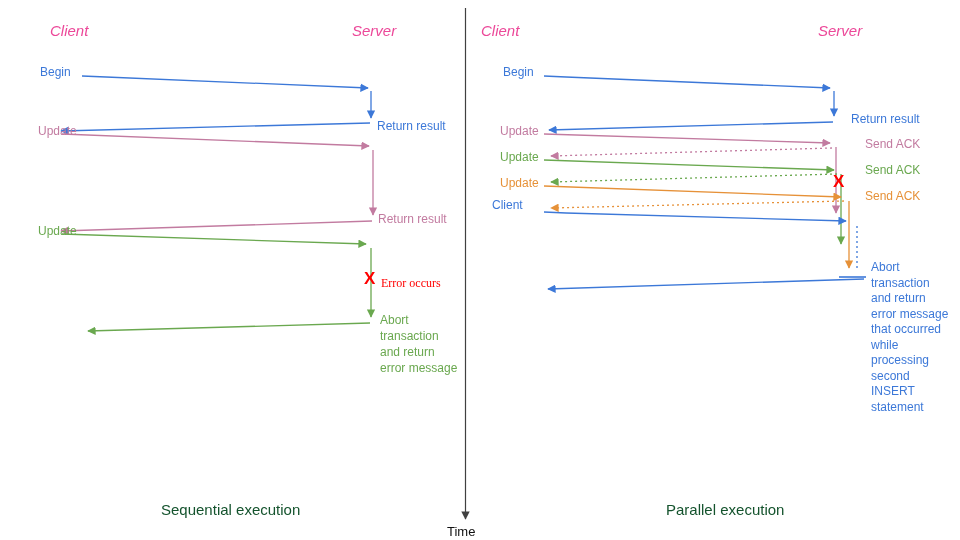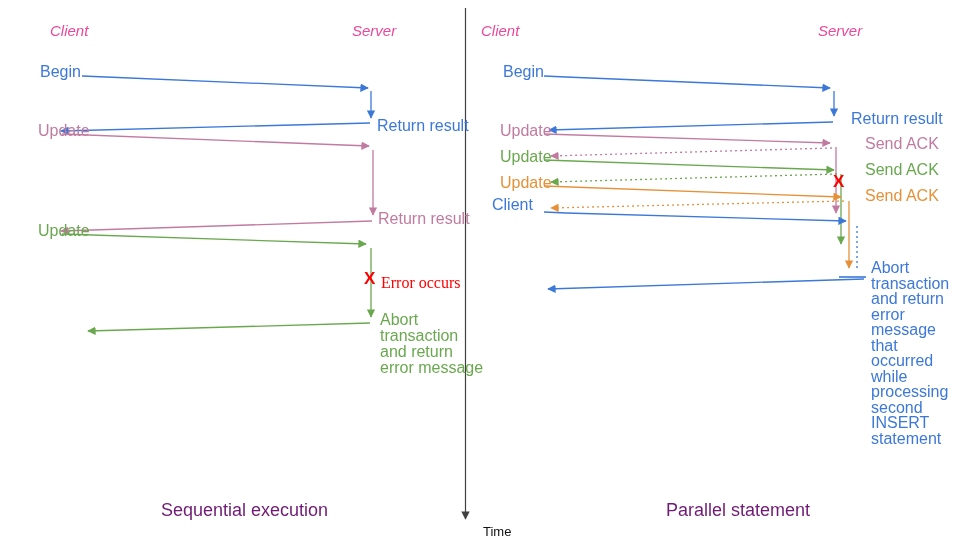--- a/index.html
+++ b/index.html
@@ -1,31 +1,31 @@
 <!DOCTYPE html>
 <html><head>
 <meta charset="utf-8">
 <style>
   html,body{margin:0;padding:0;background:#ffffff;width:960px;height:540px;overflow:hidden;
     font-family:"Liberation Sans","DejaVu Sans",sans-serif;}
   .stage{position:relative;width:960px;height:540px;}
   .stage svg{position:absolute;left:0;top:0;}
-  .lbl{position:absolute;font-size:16px;line-height:14px;white-space:nowrap;}
+  .lbl{position:absolute;font-size:12px;line-height:14px;white-space:nowrap;}
   .hdr{font-size:15px;font-style:italic;color:#ec4899;}
-  .title{font-size:18px;color:#701a75;}
+  .title{font-size:15px;color:#14532d;}
   .blue{color:#3c78d8;}
   .pink{color:#c27ba0;}
   .green{color:#6aa84f;}
   .orange{color:#e69138;}
   .red{color:#ff0000;font-family:Liberation Serif, serif;}
   .xmark{font-size:17px;font-weight:bold;color:#ff0000;line-height:16px;}
   .preline{white-space:pre-line;}
   .abort-l{line-height:16px;}
   .abort-r{line-height:15.5px;}
-  .timelbl{font-size:13px;color:#111111;margin-left:36px;}
+  .timelbl{font-size:13px;color:#111111;}
 </style>
 </head>
 <body>
 
 <div class="stage">
 
   <svg width="960" height="540" viewBox="0 0 960 540">
     <defs>
       <marker id="m-blue" viewBox="0 0 10 10" refX="9" refY="5" markerWidth="6.5" markerHeight="6.5" orient="auto-start-reverse">
         <path d="M0 0 L10 5 L0 10 z" fill="#3c78d8"></path>
@@ -116,17 +116,17 @@
   <div class="lbl blue preline abort-r" style="left:871px;top:260px">Abort
 transaction
 and return
 error message
 that occurred
 while
 processing
 second
 INSERT
 statement</div>
-  <div class="lbl title" style="left:666px;top:503px">Parallel statement</div>
+  <div class="lbl title" style="left:666px;top:503px">Parallel execution</div>
 
   <div class="lbl timelbl" style="left:447px;top:525px">Time</div>
 
 </div>
 
 </body></html>

